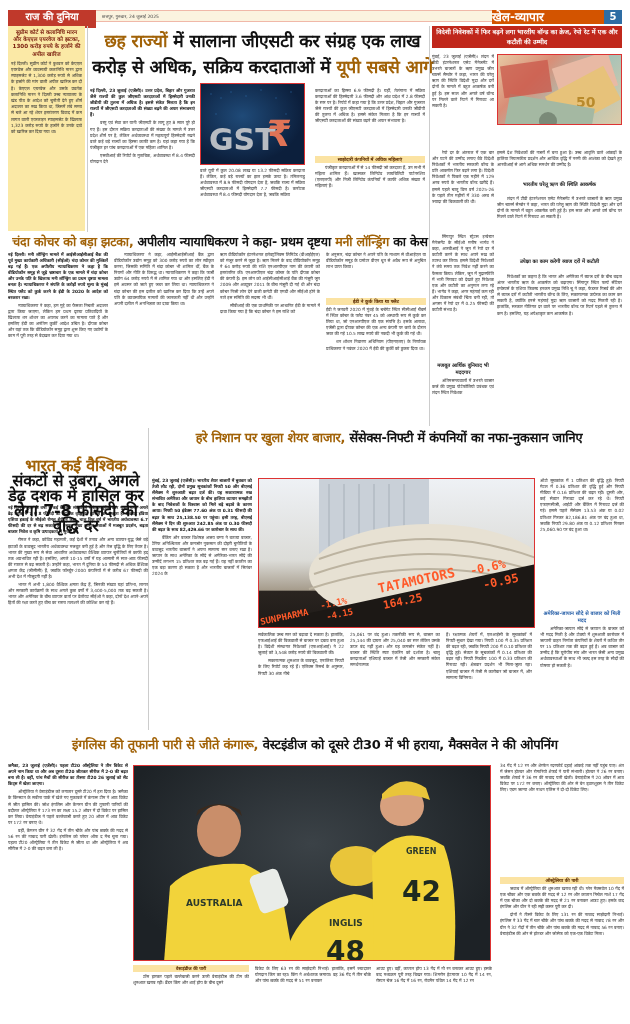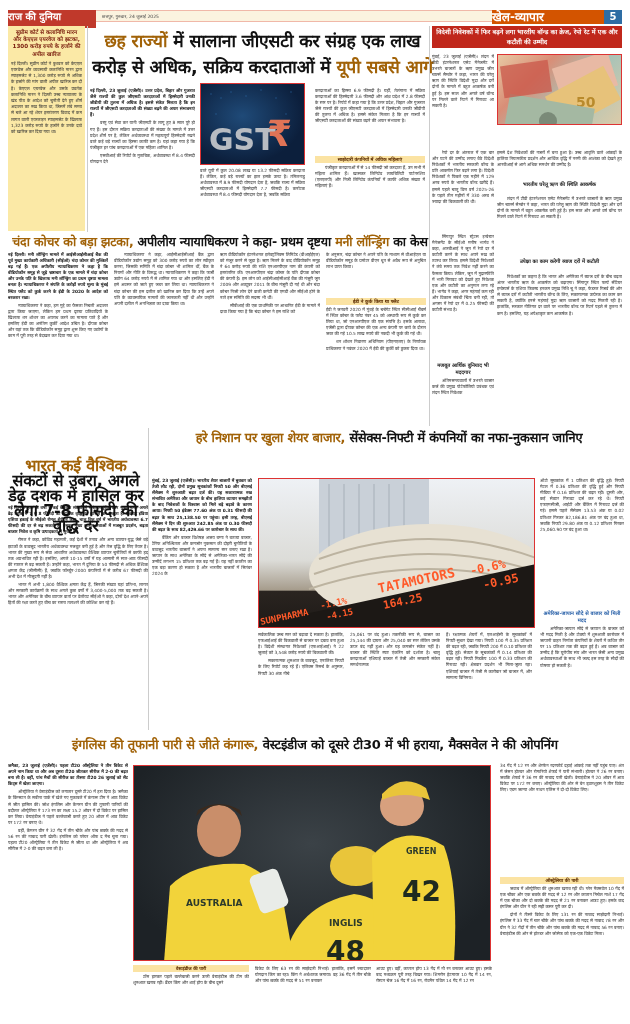--- a/index.html
+++ b/index.html
@@ -3,21 +3,21 @@
 <meta charset="utf-8">
 <style>
   * { box-sizing: border-box; margin: 0; padding: 0; }
   html, body { width: 630px; height: 1024px; background: #ffffff; overflow: hidden; }
   body { font-family: "DejaVu Sans", sans-serif; color: #1a1a1a; position: relative; }
   .abs { position: absolute; }
   .txt { font-size: 4.3px; line-height: 6.1px; color: #333; text-align: justify; overflow: hidden; }
   .txt p { text-indent: 10px; margin-bottom: 2px; }
   .txt .dl { font-weight: bold; color: #111; }
   .head-band { top: 10px; left: 8px; width: 614px; height: 12px; background: #fbf3df; border: 1px solid #f0b8a8; }
-  .section-left { top: 10px; left: 8px; height: 18px; width: 88px; background: #c0392b; color: #fff; font-weight: bold; font-size: 10px; line-height: 14px; }
+  .section-left { top: 10px; left: 8px; height: 18px; width: 88px; background: #c0392b; color: #fff; font-weight: bold; font-size: 10px; line-height: 14px; text-align: center; }
   .dateline { top: 13px; left: 102px; font-size: 4.5px; color: #444; }
   .section-right { top: 10px; left: 492px; height: 14px; width: 124px; background: #d35400; color: #fff; font-weight: bold; font-size: 12px; line-height: 14px; text-align: left; }
   .pageno { top: 10px; left: 604px; width: 18px; height: 14px; background: #2e6da4; color: #fff; font-weight: bold; font-size: 10px; line-height: 14px; text-align: center; }
   .sidebar { top: 26px; left: 8px; width: 77px; height: 205px; background: #fbe9a6; padding: 3px; }
   .sidebar h3 { font-size: 5.6px; line-height: 7.2px; text-align: center; color: #7a1d0e; font-weight: bold; margin-bottom: 3px; }
   .sidebar .txt { font-size: 4.3px; line-height: 6.2px; }
   .red-headline { font-weight: bold; text-align: center; color: #111; letter-spacing: -0.2px; }
   .red-headline .r { color: #a16207; }
   .h1 { top: 28px; left: 90px; width: 345px; font-size: 17.5px; line-height: 26px; }
   .rhead { top: 26px; left: 432px; width: 190px; background: #c0271b; color: #fff; font-weight: bold; font-size: 6.4px; line-height: 10px; text-align: center; padding: 1px 2px; }

